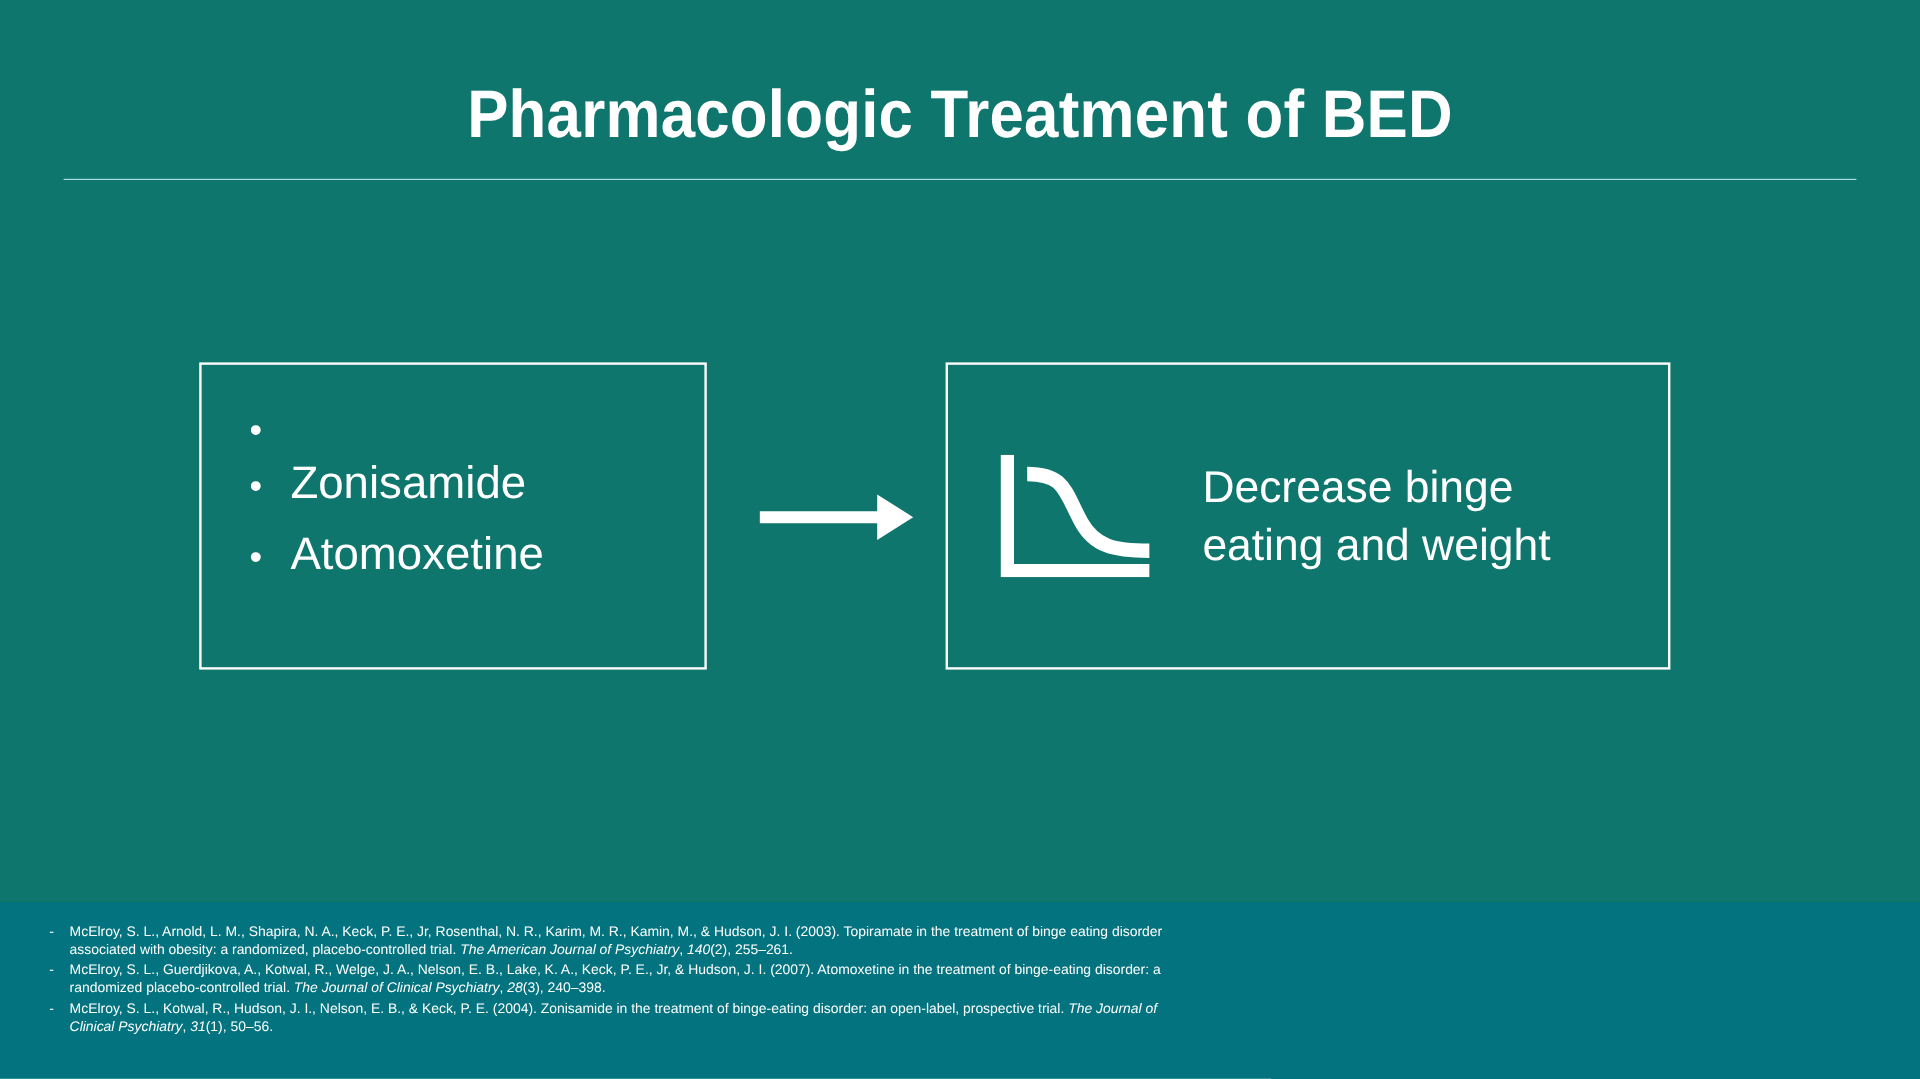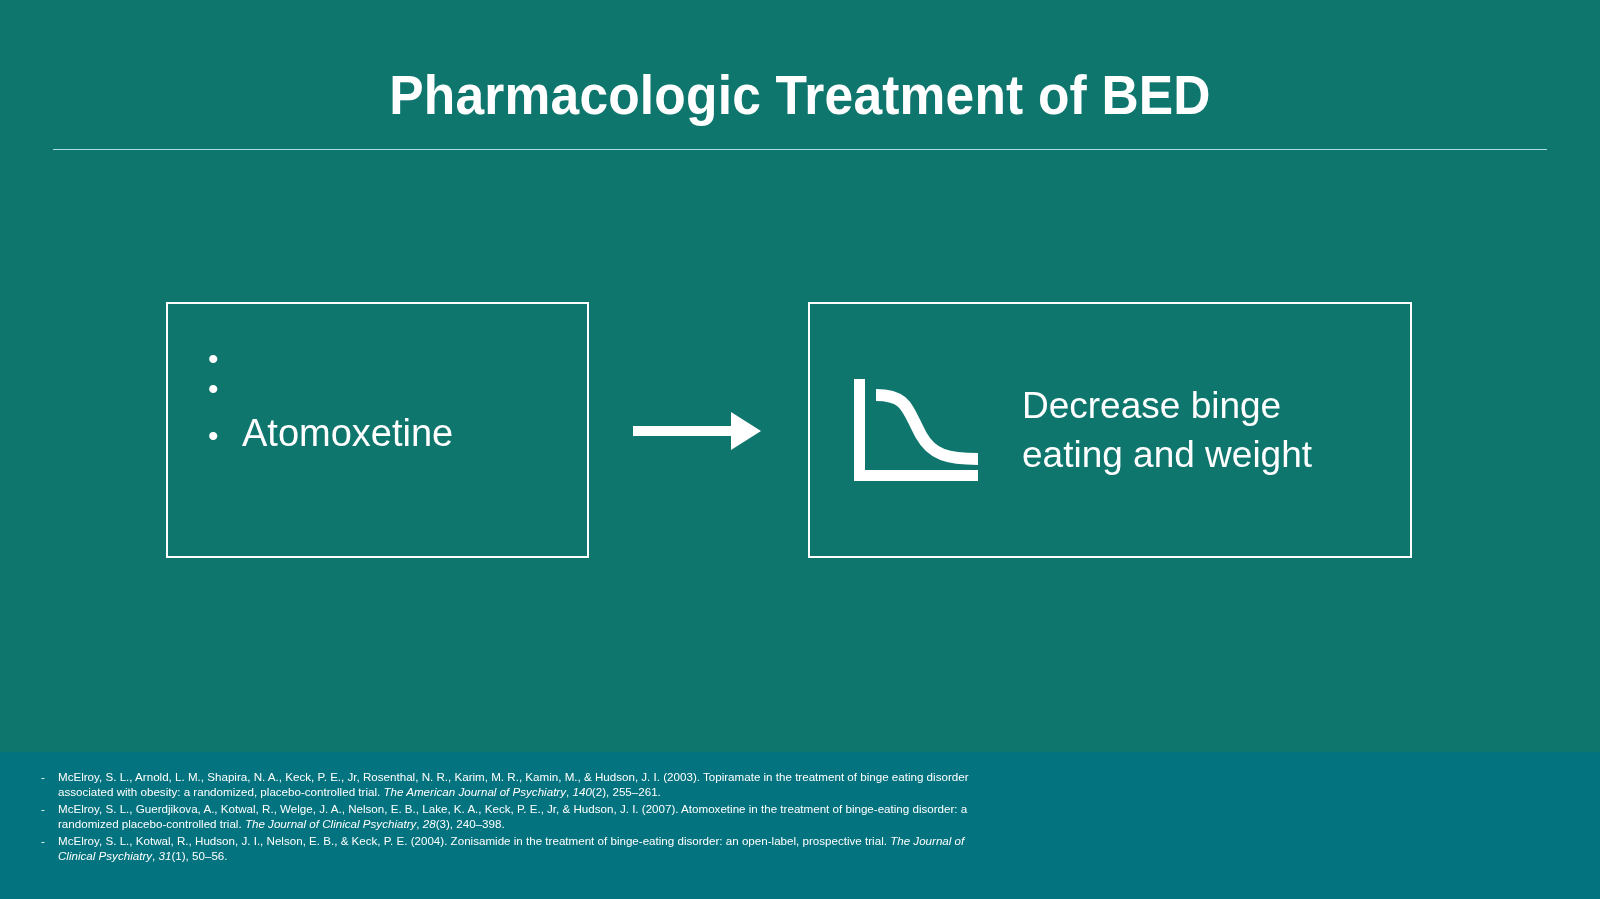--- a/index.html
+++ b/index.html
@@ -48,21 +48,21 @@
     border: 2px solid #ffffff;
     box-sizing: border-box;
   }
   .box-left {
     left: 166px;
     top: 302px;
     width: 423px;
     height: 256px;
   }
   .box-right {
-    left: 808px;
+    left: 788px;
     top: 302px;
     width: 604px;
     height: 256px;
   }
 
   
   .bullets {
     position: absolute;
     left: 40px;
     top: 40px;
@@ -160,20 +160,21 @@
   <div class="title">Pharmacologic Treatment of BED</div>
   <div class="title-rule"></div>
 
   <div class="box box-left">
     <ul class="bullets">
       <li class="bullet-item">
         <span class="bullet-dot">•</span>
       </li>
       <li class="bullet-item">
         <span class="bullet-dot">•</span>
+        <span>Zonisamide</span>
       </li>
       <li class="bullet-item">
         <span class="bullet-dot">•</span>
         <span>Atomoxetine</span>
       </li>
     </ul>
   </div>
 
   <div class="arrow">
     <svg viewBox="0 0 128 46" width="128" height="46" aria-hidden="true">

